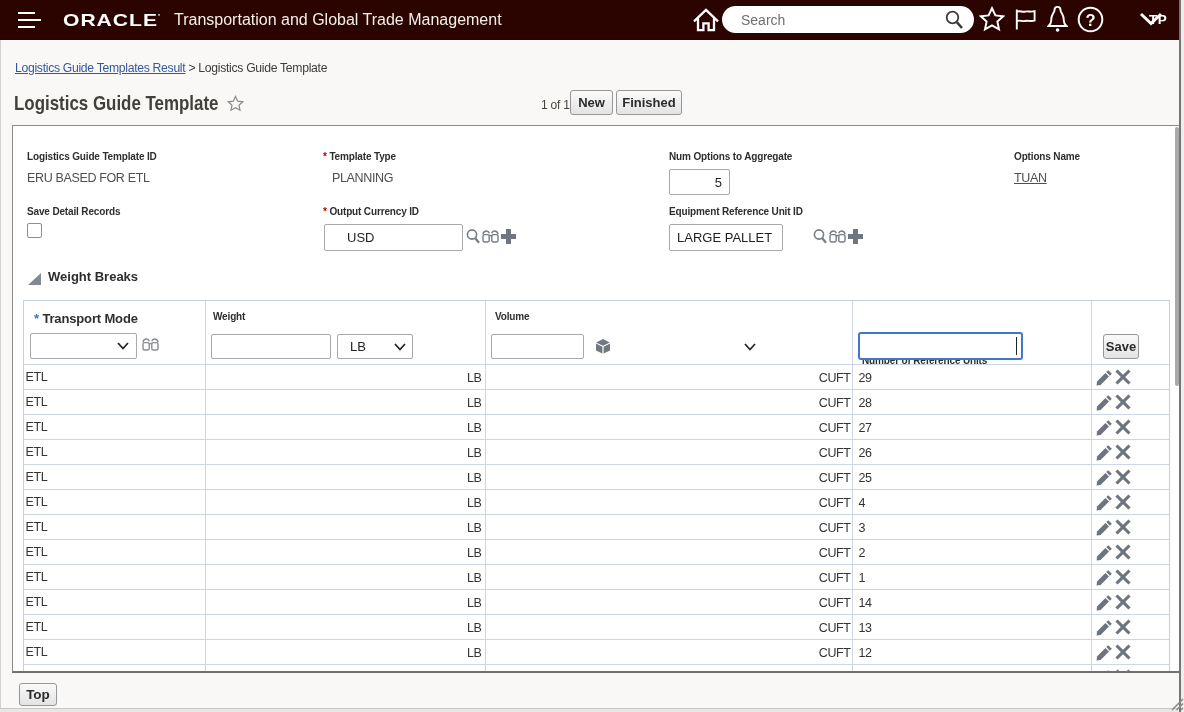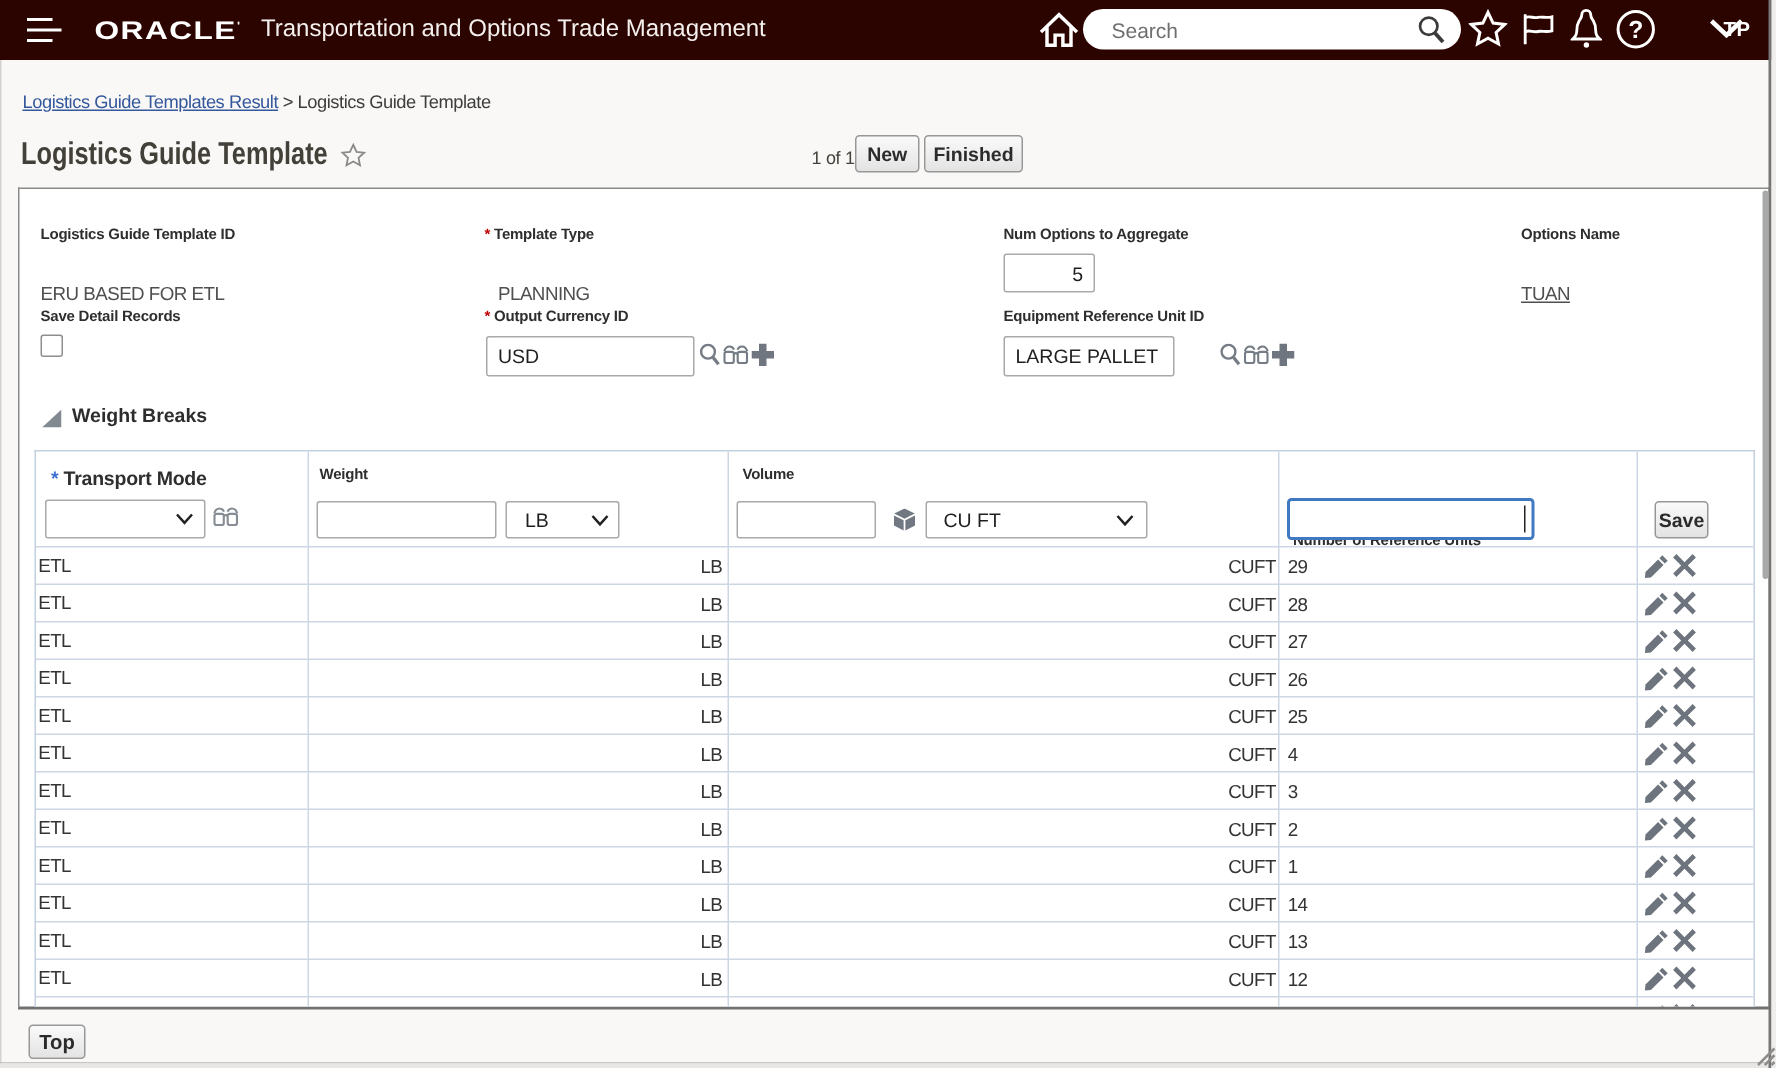--- a/index.html
+++ b/index.html
@@ -1,38 +1,38 @@
 <!DOCTYPE html>
 <html><head>
 <meta charset="utf-8">
 <style>
   * { margin:0; padding:0; box-sizing:border-box; }
   html,body { width:1184px; height:712px; overflow:hidden; }
   body { font-family:"Liberation Sans", sans-serif; background:#f9f8f7; position:relative; }
   .abs { position:absolute; }
   .lbl { font-weight:bold; font-size:10px; letter-spacing:-0.15px; color:#2e2e2e; white-space:nowrap; }
-  .val { font-size:12.5px; letter-spacing:-0.35px; color:#4f4f4f; white-space:nowrap;margin-top:18px; }
+  .val { font-size:12.5px; letter-spacing:-0.35px; color:#4f4f4f; white-space:nowrap; }
   .inp { background:#fff; border:1px solid #a9a9a9; border-radius:2px; font-size:13px; color:#1f1f1f; }
   .btn { background:linear-gradient(#fafafa,#e3e3e3); border:1px solid #979797; border-radius:3px;
          font-weight:bold; font-size:13px; color:#2b2b2b; text-align:center; }
   .red { color:#c00000; }
   .cellt { font-size:12.5px; letter-spacing:-0.4px; color:#333; white-space:nowrap; }
 </style>
 </head>
 <body>
 
 <div class="abs" style="left:0;top:0;width:1181px;height:40px;background:#2b0400;"></div>
 
 <div class="abs" style="left:18px;top:12px;width:17px;height:2.4px;background:#fff;"></div>
 <div class="abs" style="left:18px;top:18.8px;width:23px;height:2.4px;background:#fff;"></div>
 <div class="abs" style="left:18px;top:25.6px;width:17px;height:2.4px;background:#fff;"></div>
 
 <div class="abs" style="left:63px;top:10.5px;width:115px;height:18px;color:#fff;font-size:17px;font-weight:bold;letter-spacing:0.8px;transform:scaleX(1.24);transform-origin:0 50%;white-space:nowrap;">ORACLE<span style="font-size:7px;letter-spacing:0;vertical-align:7px;">'</span></div>
 
-<div class="abs" style="left:174px;top:11px;font-size:16px;color:#f3efed;">Transportation and Options Trade Management</div>
+<div class="abs" style="left:174px;top:11px;font-size:16px;color:#f3efed;">Transportation and Global Trade Management</div>
 
 <svg class="abs" style="left:692px;top:6px;" width="28" height="28" viewBox="0 0 28 28" fill="none" stroke="#fff" stroke-width="2.3">
   <path d="M2.8 14.6 L14 3.8 L25.2 14.6 M6 12.4 v11.8 h5.4 v-6.8 h5.2 v6.8 h5.4 v-11.8" stroke-linecap="square"></path>
 </svg>
 
 <div class="abs" style="left:722px;top:6px;width:252px;height:27px;background:#fff;border-radius:13.5px;"></div>
 <div class="abs" style="left:741px;top:12px;font-size:14px;color:#6f6f6f;">Search</div>
 <svg class="abs" style="left:942px;top:8px;" width="24" height="24" viewBox="0 0 24 24" fill="none" stroke="#3b3b3b" stroke-width="1.8">
   <circle cx="10.5" cy="9.5" r="5.8"></circle>
     <path d="M14.8 14.2 L20 20" stroke-width="2.6"></path>
@@ -84,21 +84,21 @@
 <div class="abs val" style="left:332px;top:171px;">PLANNING</div>
 <div class="abs lbl" style="left:669px;top:151px;">Num Options to Aggregate</div>
 <div class="abs inp" style="left:669px;top:169px;width:61px;height:26px;"></div>
 <div class="abs" style="left:669px;top:175px;width:53px;text-align:right;font-size:13px;color:#1f1f1f;">5</div>
 <div class="abs lbl" style="left:1014px;top:151px;">Options Name</div>
 <div class="abs val" style="left:1014px;top:171px;text-decoration:underline;">TUAN</div>
 
 <div class="abs lbl" style="left:27px;top:206px;">Save Detail Records</div>
 <div class="abs" style="left:27px;top:223px;width:15px;height:15px;background:#fff;border:1px solid #8e8e8e;border-radius:2px;"></div>
 <div class="abs lbl" style="left:323px;top:206px;"><span class="red">* </span>Output Currency ID</div>
-<div class="abs inp" style="left:324px;top:224px;width:139px;height:27px;line-height:25px;padding-left:7px;">USD</div>
+<div class="abs inp" style="left:324px;top:224px;width:139px;height:27px;line-height:25px;padding-left:22px;">USD</div>
 <svg class="abs" style="left:465px;top:228px;" width="16" height="17" viewBox="0 0 16 17" fill="none" stroke="#757c85" stroke-width="1.6">
     <circle cx="7" cy="6.5" r="4.6"></circle>
     <path d="M10.3 10.2 L14 14.8" stroke-width="2.2"></path>
   </svg>
 <svg class="abs" style="left:482px;top:230px;" width="18" height="14" viewBox="0 0 18 14" fill="none" stroke="#757c85" stroke-width="1.4">
   <path d="M0.9 4.2 C1.5 1.7 3.1 1 4.4 1 C5.8 1 6.9 1.9 7.3 3.2"></path>
   <path d="M16.1 4.2 C15.5 1.7 13.9 1 12.6 1 C11.2 1 10.1 1.9 9.7 3.2"></path>
   <rect x="1" y="4.6" width="6.2" height="7.4" rx="1.4"></rect>
   <rect x="9.8" y="4.6" width="6.2" height="7.4" rx="1.4"></rect>
   <path d="M7.2 6 C7.9 5.4 9.1 5.4 9.8 6"></path>
@@ -148,21 +148,20 @@
 <svg class="abs" style="left:370px;top:42px;" width="12" height="8" viewBox="0 0 12 8" fill="none" stroke="#222" stroke-width="1.7">
       <path d="M1 1 L6 6.5 L11 1"></path>
     </svg>
 <div class="abs lbl" style="left:471.5px;top:10px;">Volume</div>
 <div class="abs inp" style="left:467.5px;top:33px;width:93px;height:25px;"></div>
 <svg class="abs" style="left:572.5px;top:38px;" width="14" height="15" viewBox="0 0 14 15" fill="#717881">
   <path d="M7 0 L13.8 3.4 L7 6.8 L0.2 3.4 Z"></path>
   <path d="M0 4.6 L6.4 7.8 V14.6 L0 11.4 Z"></path>
   <path d="M14 4.6 L7.6 7.8 V14.6 L14 11.4 Z"></path>
 </svg>
-<div class="abs inp" style="left:593.5px;top:33px;width:148px;height:25px;line-height:23px;padding-left:11px;">CU FT</div>
 <svg class="abs" style="left:720px;top:42px;" width="12" height="8" viewBox="0 0 12 8" fill="none" stroke="#222" stroke-width="1.7">
       <path d="M1 1 L6 6.5 L11 1"></path>
     </svg>
 <div class="abs lbl" style="left:838.5px;top:10px;margin-top:44px;">Number of Reference Units</div>
 <div class="abs" style="left:834.5px;top:31px;width:165px;height:28px;background:#fff;border:2px solid #4079c2;border-radius:3px;"></div>
 <div class="abs" style="left:992.5px;top:36px;width:1.4px;height:18px;background:#222;"></div>
 <div class="abs btn" style="left:1079.5px;top:33px;width:36px;height:25px;line-height:23px;">Save</div>
 <div class="abs" style="left:0;top:63px;width:1145px;height:1px;background:#ccd7e3;"></div>
 <div class="abs" style="left:181.5px;top:0;width:1px;height:371px;background:#ccd7e3;"></div>
 <div class="abs" style="left:461.5px;top:0;width:1px;height:371px;background:#ccd7e3;"></div>

